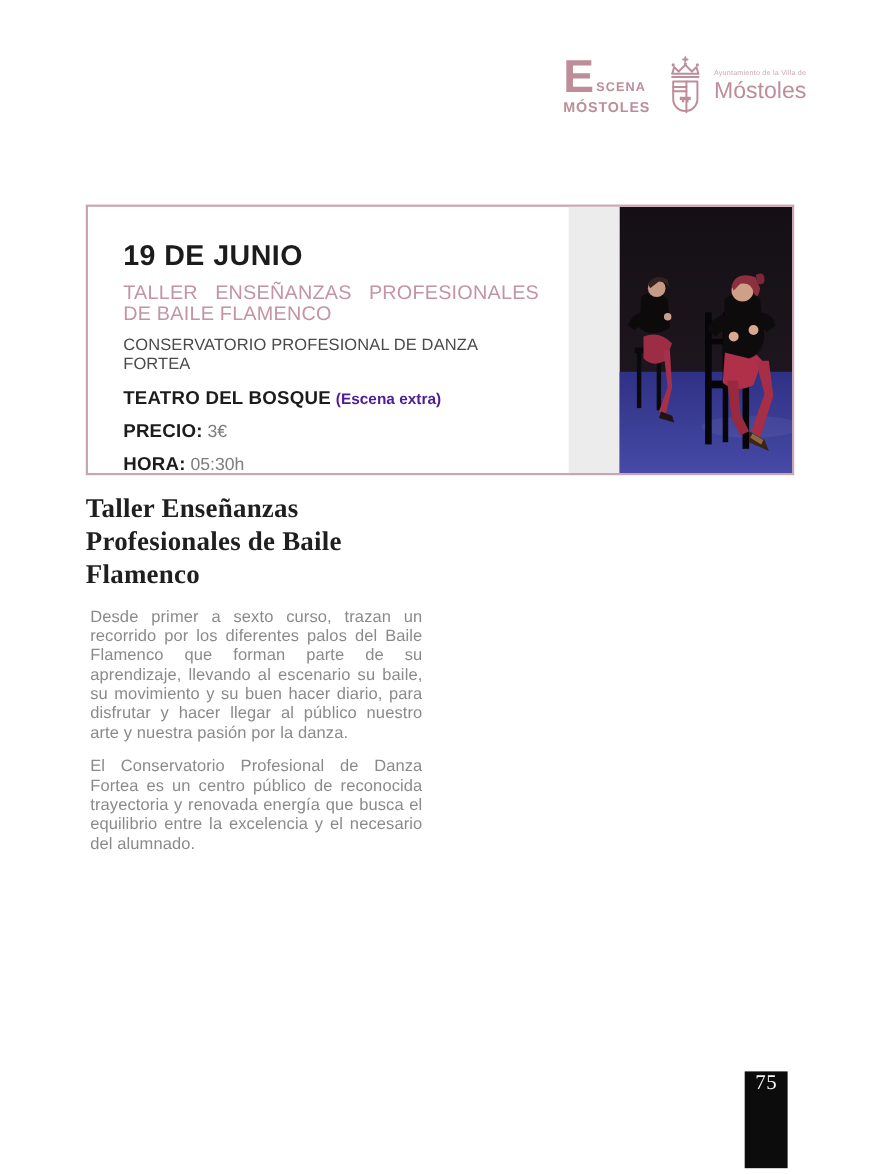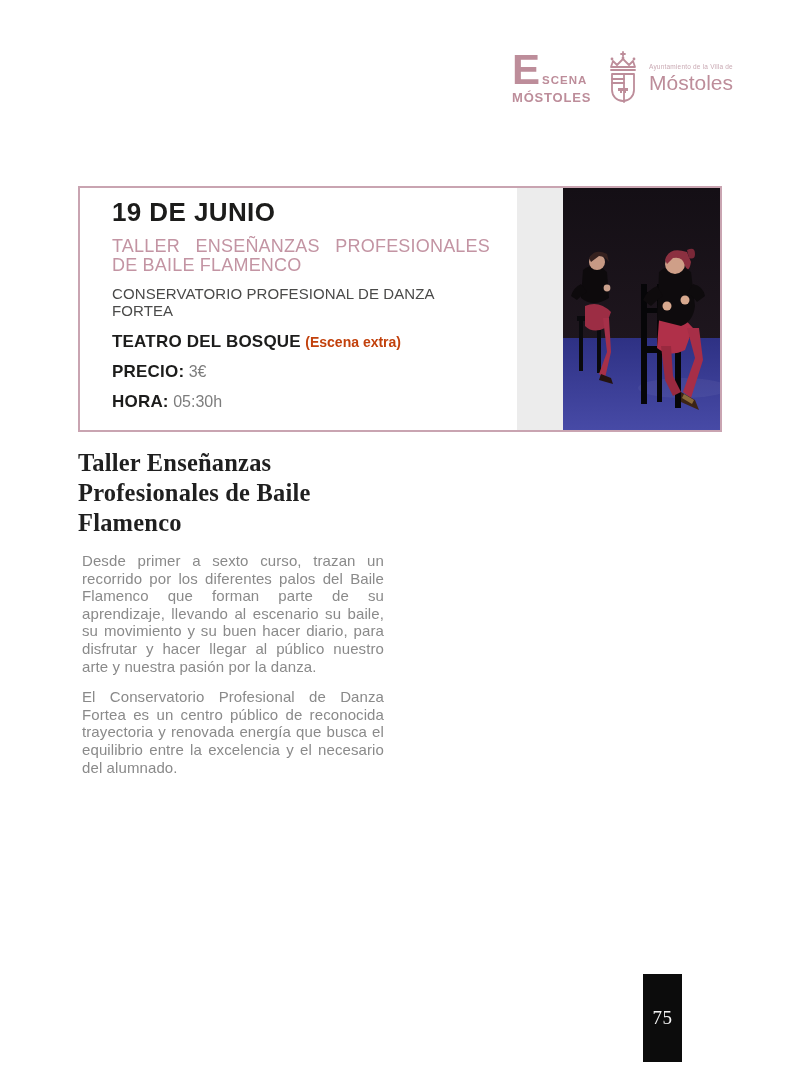--- a/index.html
+++ b/index.html
@@ -19,49 +19,49 @@
   .ayto-icon svg{display:block;}
   .ayto-text{padding-top:13px;}
   .ayto-small{font-size:6.5px;color:#c9a9b3;letter-spacing:0.2px;}
   .ayto-name{font-size:21px;color:#bd8d9a;font-weight:500;margin-top:1px;}
 
   
   .event-card{
     position:absolute;left:78px;top:186px;width:644px;height:246px;
     border:2px solid #c9a4b1;box-sizing:border-box;display:flex;background:#ffffff;
   }
-  .card-text{flex:1;padding:0 22px 0 32px;min-width:0;}
+  .card-text{flex:1;padding:20px 22px 0 32px;min-width:0;}
   .card-date{font-size:26px;font-weight:700;color:#1c1c1b;letter-spacing:0.4px;margin:9px 0 9px;}
   .card-title{font-size:18px;font-weight:500;color:#c394a3;text-align:justify;line-height:1.06;
     letter-spacing:0.2px;width:378px;margin-bottom:10px;}
   .card-org{font-size:15px;color:#4a4a49;letter-spacing:0.1px;margin-bottom:13px;}
   .card-line{margin-bottom:10px;color:#1c1c1b;}
   .card-line b{font-size:17px;font-weight:700;letter-spacing:0.2px;}
-  .venue-note{font-size:14px;font-weight:600;color:#c2410c;}
+  .venue-note{font-size:14px;font-weight:600;color:#4c1d95;}
   .muted-val{font-size:16px;color:#7d7d7d;}
   .card-duration{font-size:17px;font-weight:700;color:#1c1c1b;margin-top:12px;}
   .gray-strip{width:46px;background:#ececec;}
   .card-photo{width:157px;overflow:hidden;}
   .card-photo svg{display:block;width:157px;height:242px;}
 
   
   .article{position:absolute;left:78px;top:448px;width:310px;}
   .article h1{
     font-family:"Liberation Serif",serif;font-size:24.5px;font-weight:700;color:#1f1f1f;
     line-height:30px;margin:0 0 14px;width:265px;letter-spacing:0.2px;
   }
   .article p{
     margin:0 4px 13px;font-size:15px;line-height:17.6px;color:#8a8a8a;
     text-align:justify;letter-spacing:0.1px;
   }
 
   
   .page-num-box{
-    position:absolute;left:643px;top:974px;width:39px;height:88px;background:#0c0c0c;
-    display:flex;align-items:center;justify-content:center;
+    position:absolute;left:677px;top:974px;width:39px;height:88px;background:#0c0c0c;
+    display:flex;align-items:flex-start;justify-content:center;
   }
   .page-num{font-family:"Liberation Serif",serif;font-size:19px;color:#f5f5f5;letter-spacing:0.5px;}
 </style>
 </head>
 <body>
 
 <div class="page">
 
   <div class="escena-logo">
     <div class="escena-row">

